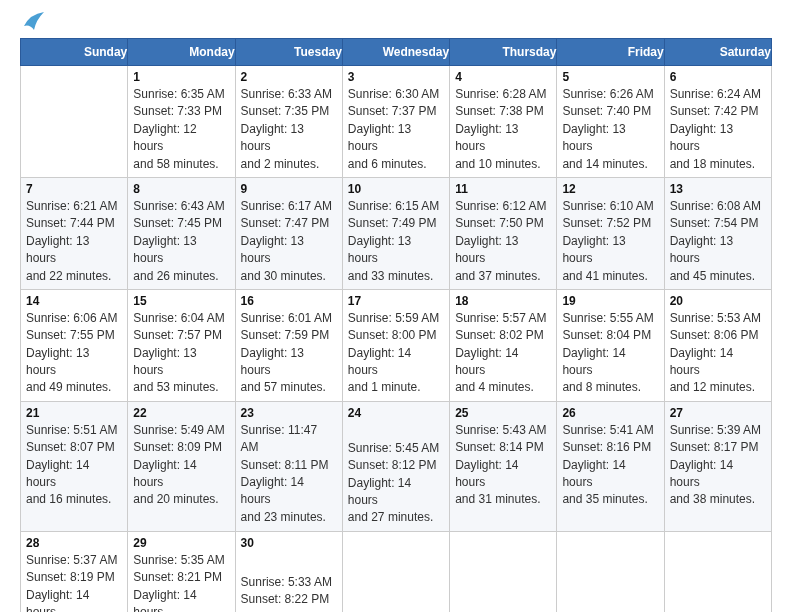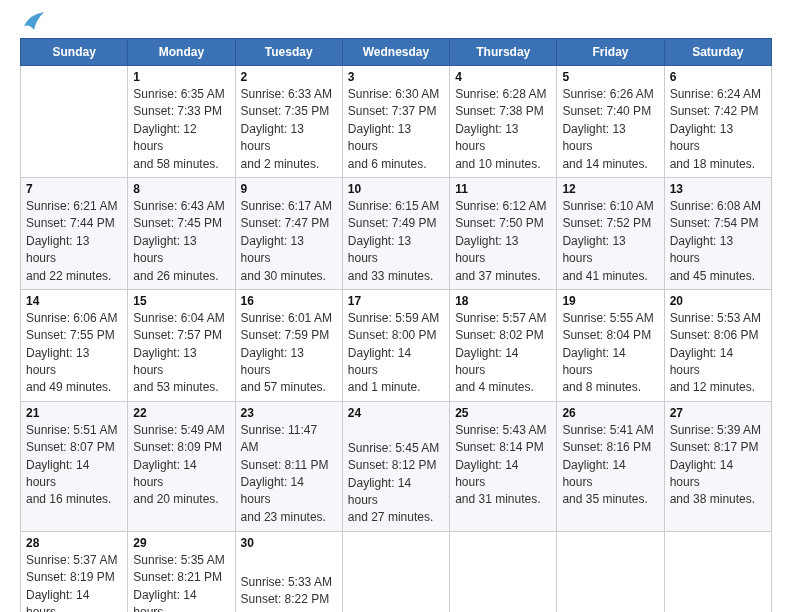--- a/index.html
+++ b/index.html
@@ -45,22 +45,22 @@
     }
     .calendar {
       width: 100%;
       border-collapse: collapse;
       margin-top: 8px;
       font-size: 11px;
     }
     .calendar th {
       background-color: #3a72b5;
       color: #fff;
-      padding: 6px 15px;
-      text-align: center;
+      padding: 6px 0;
+      text-align: right;
       font-size: 12px;
       font-weight: bold;
       border: 1px solid #2a5a9a;
     }
     .calendar td {
       vertical-align: top;
       border: 1px solid #ccc;
       padding: 4px 5px;
       width: 107px;
       min-height: 75px;

